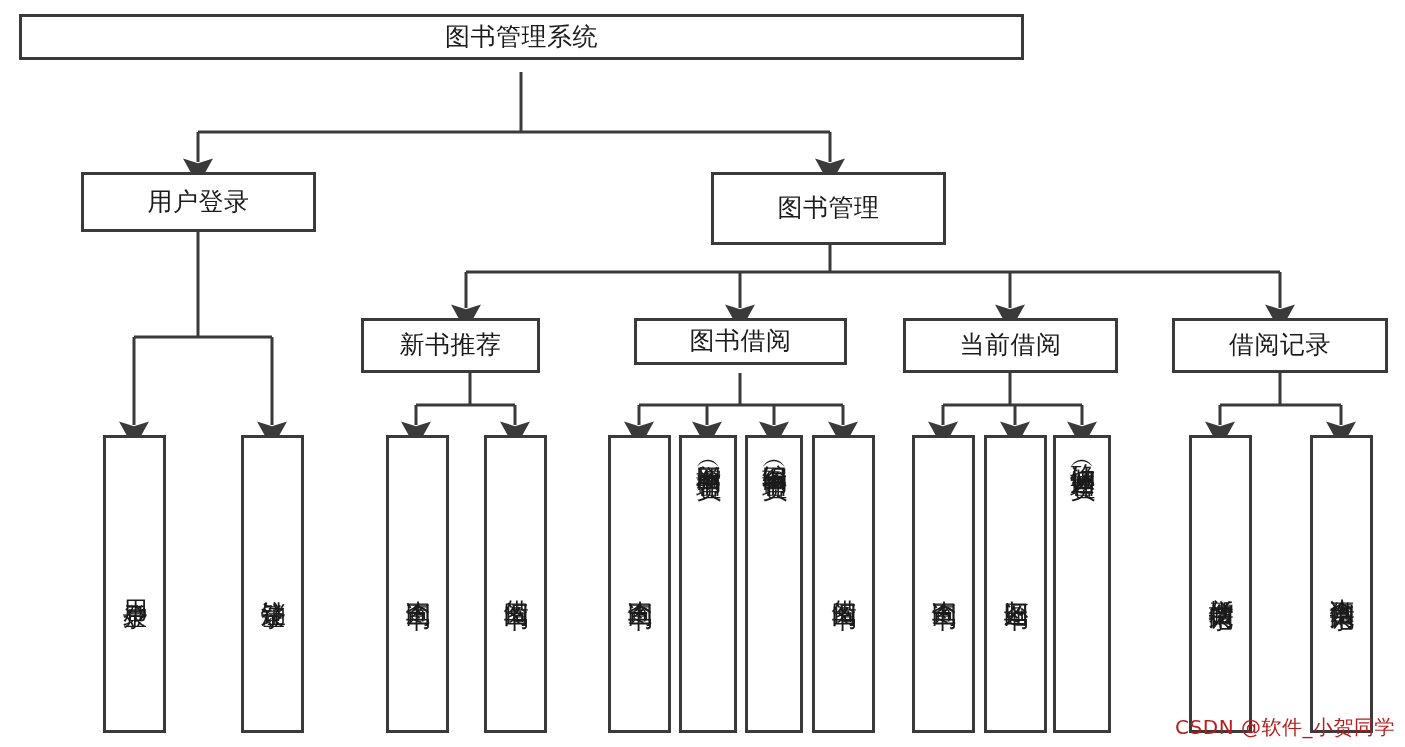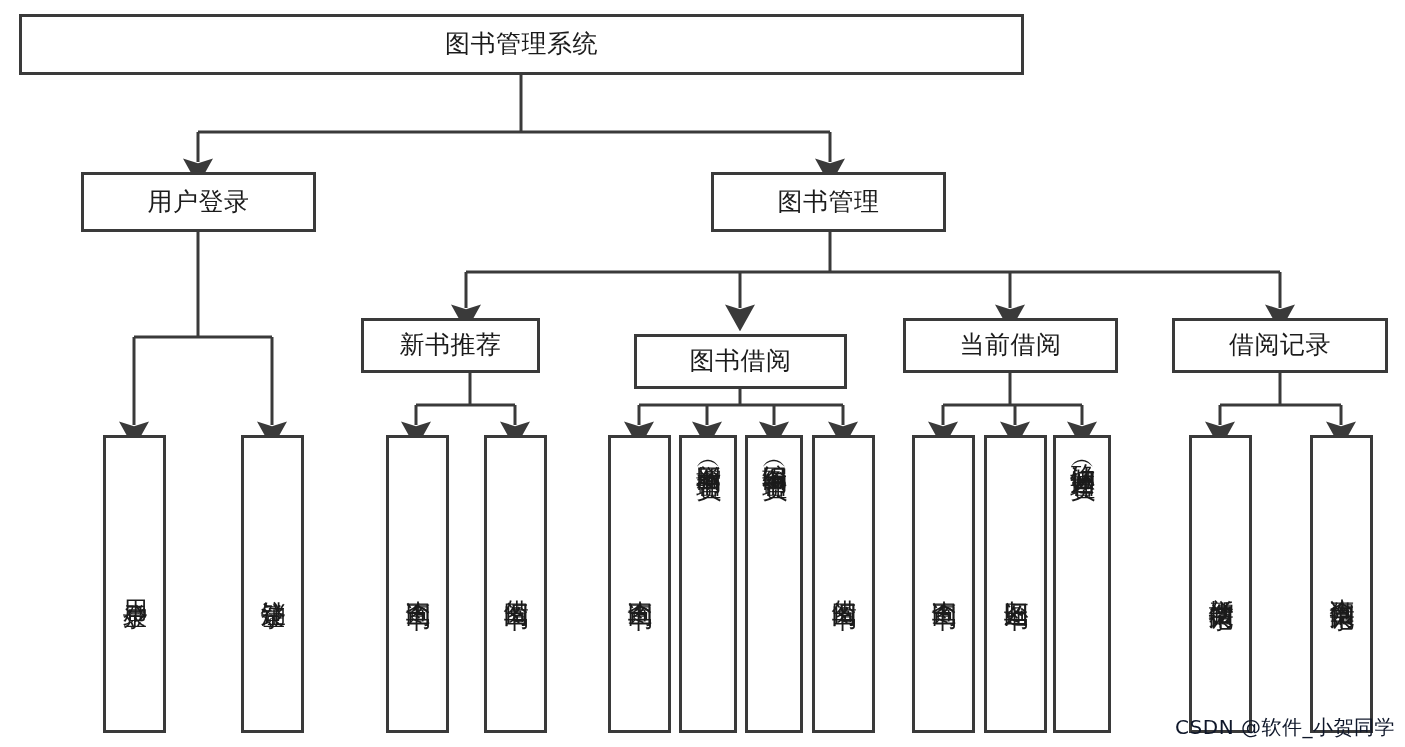--- a/index.html
+++ b/index.html
@@ -54,21 +54,21 @@
     justify-content: center;
   }
   .node-box.v.topalign {
     justify-content: flex-start;
   }
   .watermark {
     position: absolute;
     right: 10px;
     bottom: 6px;
     font-size: 20px;
-    color: #0f172a;
+    color: #b91c1c;
     white-space: nowrap;
     z-index: 6;
     letter-spacing: 0.5px;
   }
 </style>
 </head>
 <body>
 
 <div id="diagram-root">
 
@@ -127,27 +127,27 @@
     </g>
 
     <g stroke="#3a3a3a" stroke-width="3" fill="none">
       <path d="M1280,373 L1280,405"></path>
       <path d="M1220,405 L1341,405"></path>
       <path d="M1220,405 L1220,425" marker-end="url(#arrowhead)"></path>
       <path d="M1341,405 L1341,425" marker-end="url(#arrowhead)"></path>
     </g>
   </svg>
 
-  <div class="node-box h" style="left:19px;top:14px;width:1005px;height:61px;">图书管理系统</div>
+  <div class="node-box h" style="left:19px;top:14px;width:1005px;height:46px;">图书管理系统</div>
 
   <div class="node-box h" style="left:81px;top:172px;width:235px;height:60px;">用户登录</div>
-  <div class="node-box h" style="left:711px;top:172px;width:235px;height:60px;">图书管理</div>
+  <div class="node-box h" style="left:711px;top:172px;width:235px;height:73px;">图书管理</div>
 
   <div class="node-box h" style="left:361px;top:318px;width:179px;height:55px;">新书推荐</div>
-  <div class="node-box h" style="left:634px;top:334px;width:213px;height:55px;">图书借阅</div>
+  <div class="node-box h" style="left:634px;top:318px;width:213px;height:47px;">图书借阅</div>
   <div class="node-box h" style="left:903px;top:318px;width:215px;height:55px;text-align:right;">当前借阅</div>
   <div class="node-box h" style="left:1172px;top:318px;width:216px;height:55px;">借阅记录</div>
 
   <div class="node-box v" style="left:103px;top:435px;width:63px;height:298px;">用户登录</div>
   <div class="node-box v" style="left:241px;top:435px;width:63px;height:298px;">注销登录</div>
 
   <div class="node-box v" style="left:386px;top:435px;width:63px;height:298px;">查询图书</div>
   <div class="node-box v" style="left:484px;top:435px;width:63px;height:298px;">借阅图书</div>
 
   <div class="node-box v" style="left:608px;top:435px;width:63px;height:298px;">查询图书</div>

